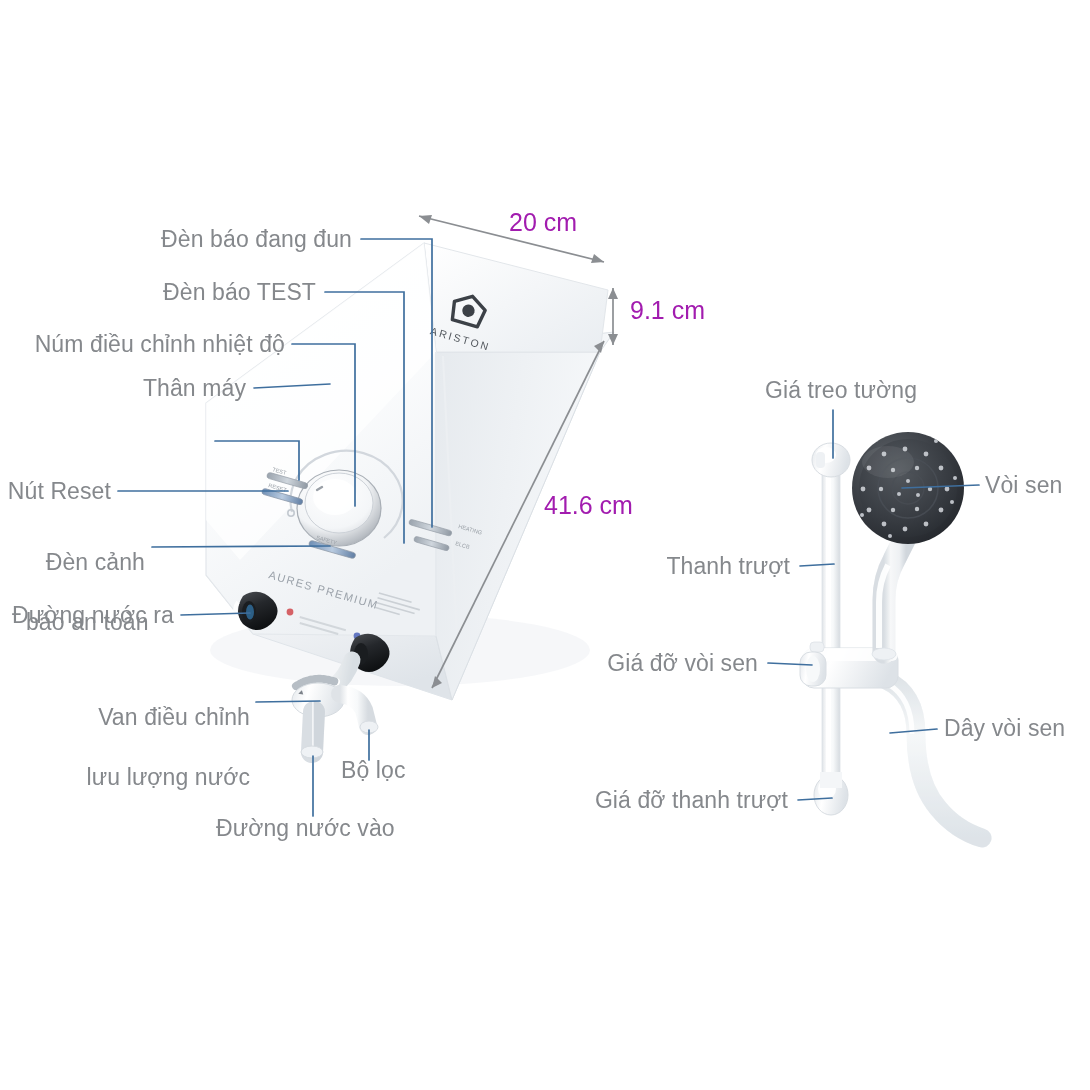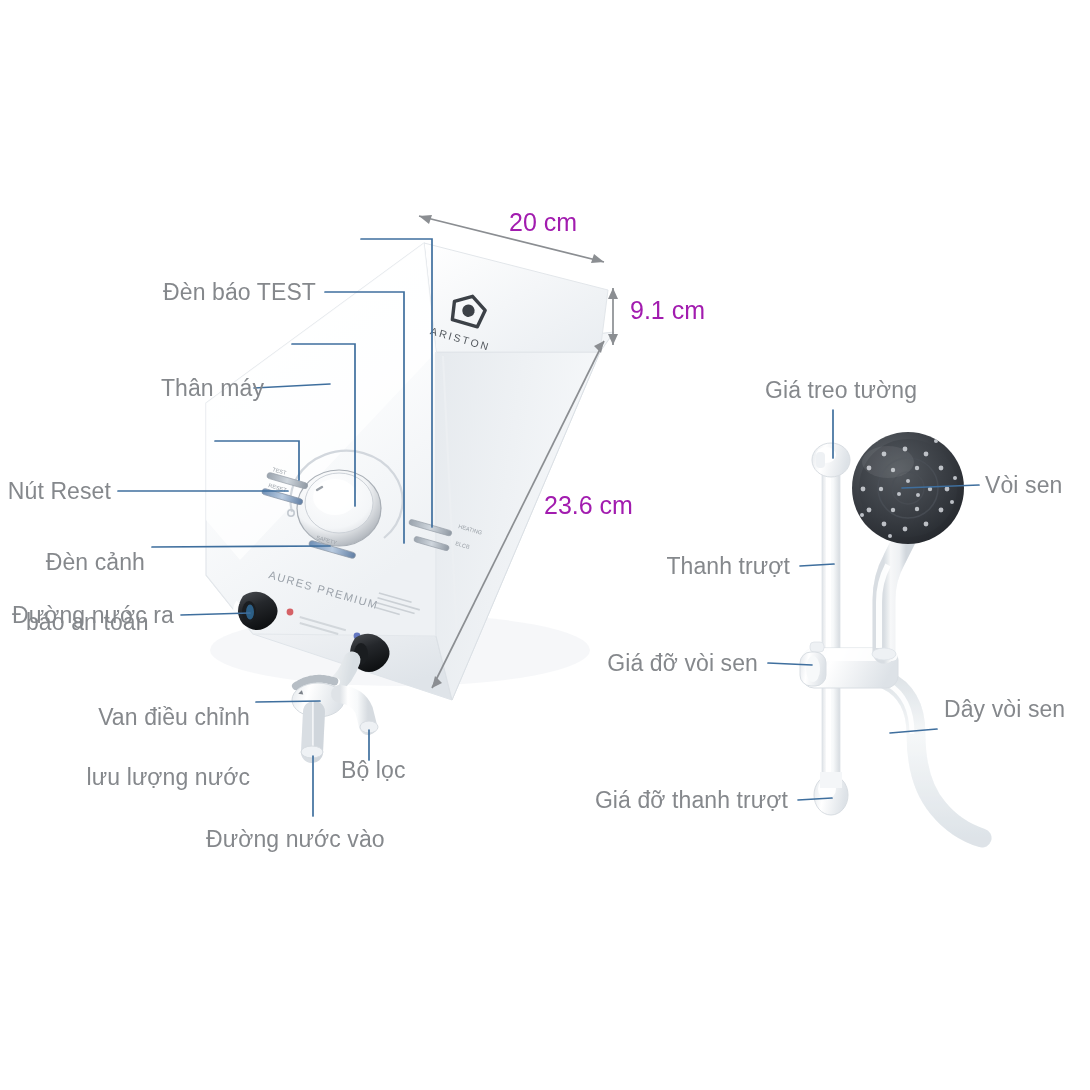--- a/index.html
+++ b/index.html
@@ -360,52 +360,54 @@
       <path d="M 768 663 L 812 665"></path>
 
       <path d="M 937 729 L 890 733"></path>
 
       <path d="M 798 800 L 832 798"></path>
     </g>
   </svg>
 
   <div class="dim" style="left:509px; top:207px;">20 cm</div>
   <div class="dim" style="left:630px; top:295px;">9.1 cm</div>
-  <div class="dim" style="left:544px; top:490px;">23.6 cm</div>
-
+  <div class="dim" style="left:544px; top:490px;">41.6 cm</div>
+
+  <div class="lbl r" style="left:0px; top:224px; width:352px;">Đèn báo đang đun</div>
 
   <div class="lbl r" style="left:0px; top:277px; width:316px;">Đèn báo TEST</div>
 
-
-  <div class="lbl r" style="left:0px; top:373px; width:246px;padding-left:18px;">Thân máy</div>
+  <div class="lbl r" style="left:0px; top:329px; width:285px;">Núm điều chỉnh nhiệt độ</div>
+
+  <div class="lbl r" style="left:0px; top:373px; width:246px;">Thân máy</div>
 
 
   <div class="lbl r" style="left:0px; top:476px; width:111px;">Nút Reset</div>
 
   <div class="lbl r" style="left:0px; top:517px; width:145px;">
     <span>Đèn cảnh</span><br>
     <span>báo an toàn</span>
   </div>
 
   <div class="lbl r" style="left:0px; top:672px; width:250px;">
     <span>Van điều chỉnh</span><br>
     <span>lưu lượng nước</span>
   </div>
 
   <div class="lbl r" style="left:0px; top:600px; width:174px;">Đường nước ra</div>
 
   <div class="lbl l" style="left:341px; top:755px;">Bộ lọc</div>
 
-  <div class="lbl l" style="left:206px; top:813px;margin-top:11px;">Đường nước vào</div>
+  <div class="lbl l" style="left:216px; top:813px;">Đường nước vào</div>
 
   <div class="lbl l" style="left:765px; top:375px;text-align:center;">Giá treo tường</div>
 
   <div class="lbl l" style="left:985px; top:470px;">Vòi sen</div>
 
   <div class="lbl r" style="left:560px; top:648px; width:198px;">Giá đỡ vòi sen</div>
 
   <div class="lbl r" style="left:592px; top:551px; width:198px;">Thanh trượt</div>
 
-  <div class="lbl l" style="left:944px; top:694px;">Dây vòi sen</div>
+  <div class="lbl l" style="left:944px; top:713px;">Dây vòi sen</div>
 
   <div class="lbl r" style="left:530px; top:785px; width:258px;">Giá đỡ thanh trượt</div>
 
 </div>
 
 </body></html>

